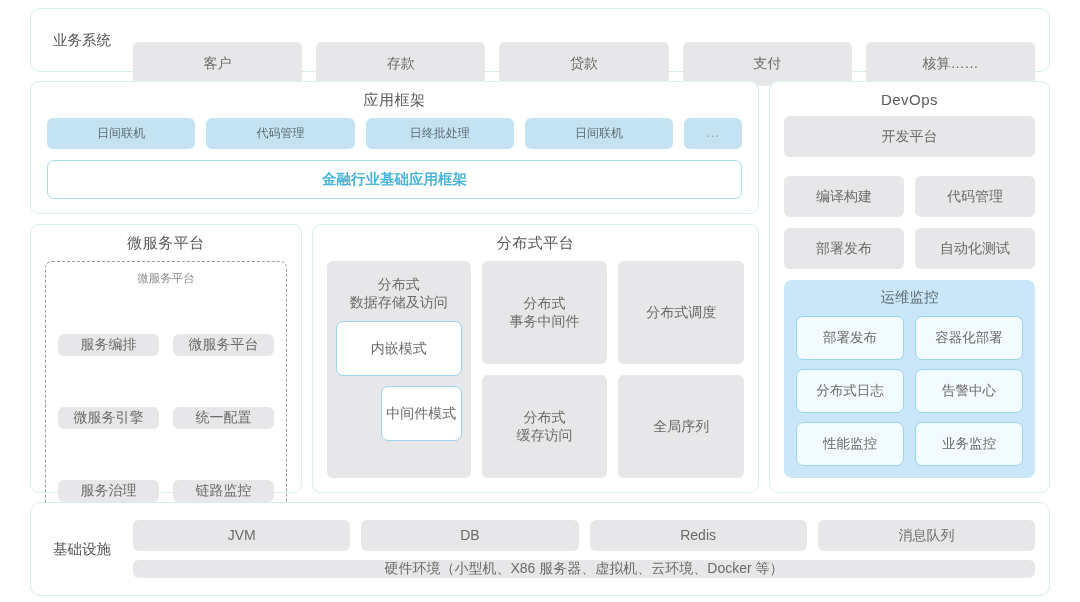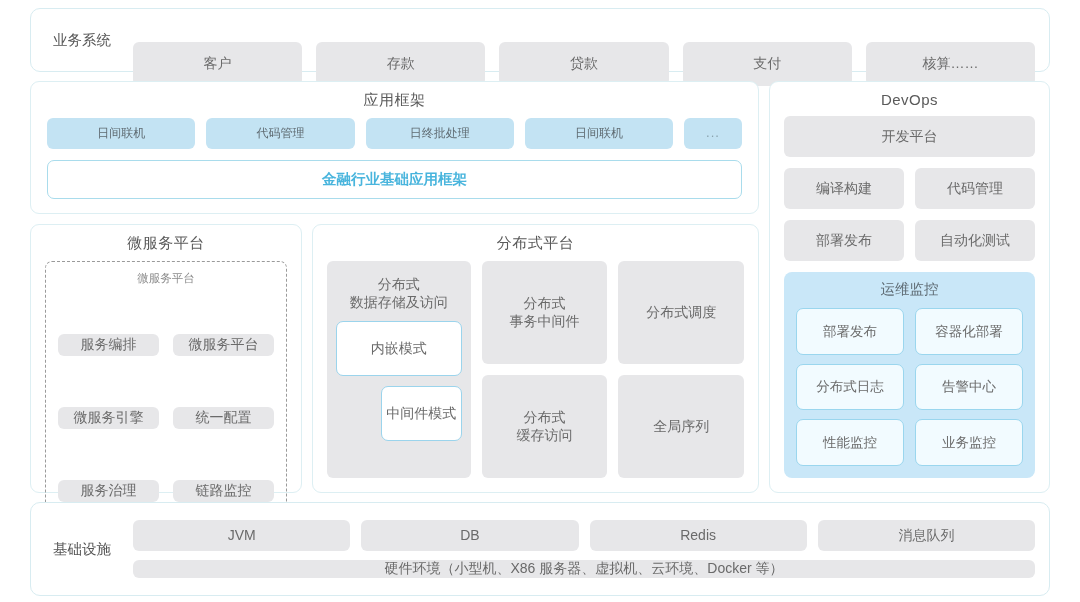--- a/index.html
+++ b/index.html
@@ -99,21 +99,21 @@
   .dist-col-left{flex:1;display:flex;flex-direction:column;background:#e7e7e9;border-radius:6px;padding:8px 9px 9px 9px;box-sizing:border-box;}
   .dist-col-left .cap{text-align:center;font-size:14px;color:#6a6a6a;line-height:1.3;padding:6px 0 10px 0;}
   .dist-col-left .sub{height:55px;margin-bottom:10px;font-size:14px;}
   .dist-col-left .sub:last-child{margin-bottom:0;margin-left:45px;}
   .dist-col{flex:1;display:flex;flex-direction:column;gap:11px;}
   .dist-col .tile{flex:1;}
 
   
   .devops{flex:1;display:flex;flex-direction:column;padding:0 14px 14px 14px;}
   .devops .tile{font-size:14px;}
-  .dev-wide{height:41px;margin-bottom:11px;}
+  .dev-wide{height:41px;margin-bottom:19px;}
   .dev-grid{display:grid;grid-template-columns:1fr 1fr;gap:11px;margin-bottom:11px;}
   .dev-grid .tile{height:41px;}
   .ops{
     background:#c9e7f8;border-radius:8px;padding:0 12px 12px 12px;flex:1;
     display:flex;flex-direction:column;box-sizing:border-box;
   }
   .ops-title{text-align:center;font-size:14.5px;color:#5e6b73;padding:8px 0 9px 0;}
   .ops-grid{display:grid;grid-template-columns:1fr 1fr;gap:9px 11px;flex:1;}
   .ops-grid .tile{font-size:13.5px;}
 

